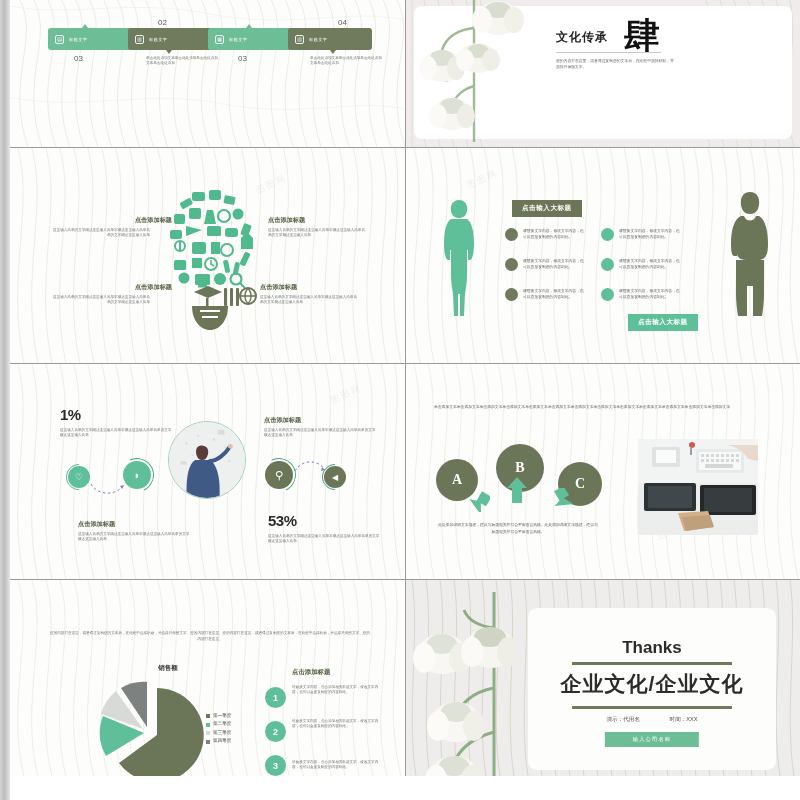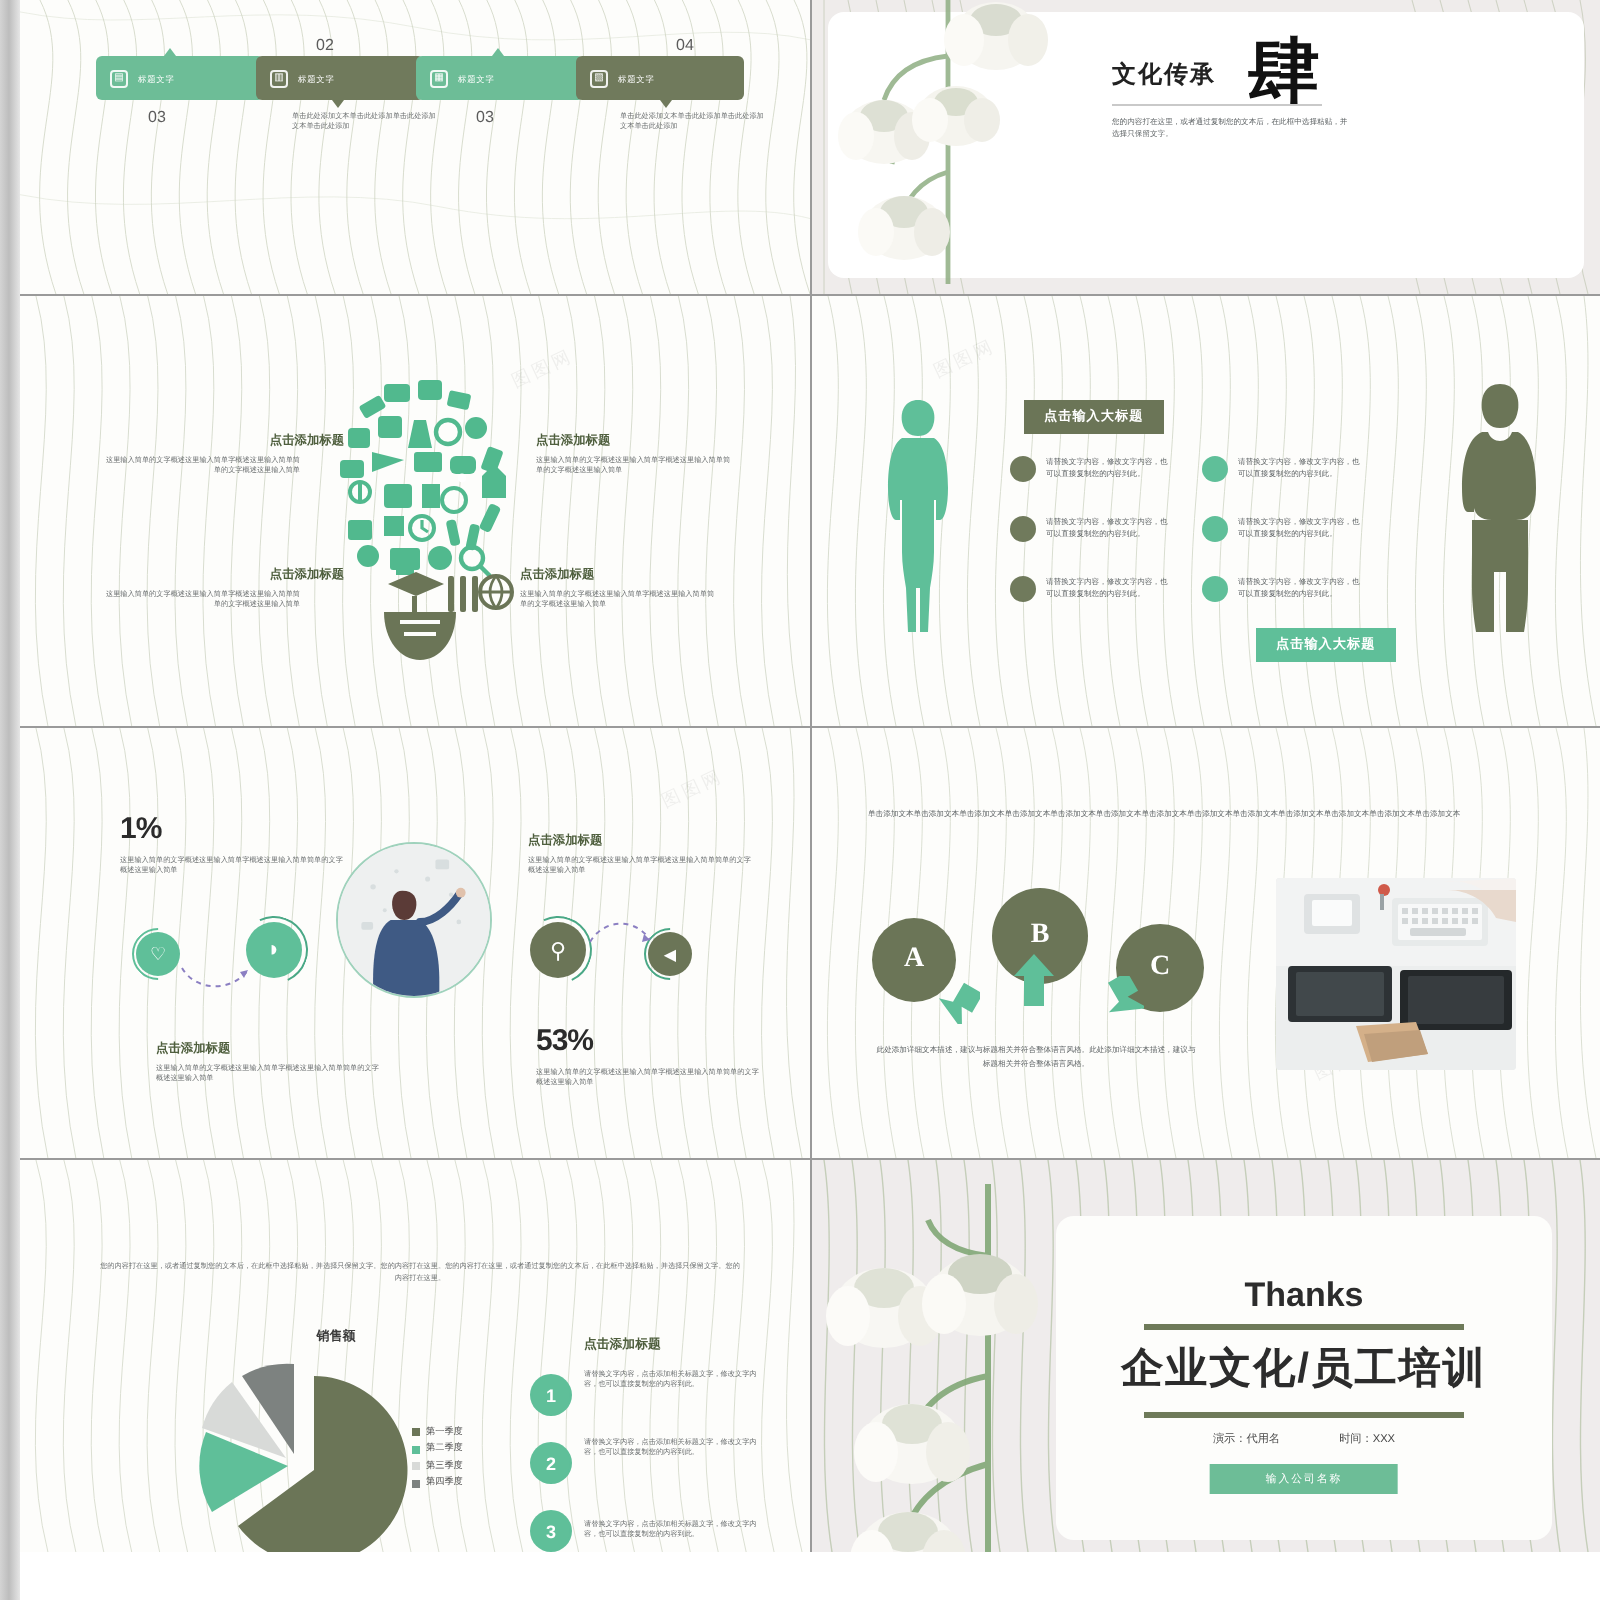--- a/index.html
+++ b/index.html
@@ -825,21 +825,21 @@
         <ellipse cx="48" cy="184" rx="25" ry="20" fill="#f7f6f2"></ellipse>
         <ellipse cx="48" cy="174" rx="15" ry="10" fill="#dde0d4"></ellipse>
         <ellipse cx="30" cy="188" rx="11" ry="15" fill="#fcfbf8"></ellipse>
         <ellipse cx="66" cy="188" rx="11" ry="15" fill="#efeee7"></ellipse>
       </g>
     </svg>
 
     <div class="s8-card">
       <div class="thanks">Thanks</div>
       <div class="s8-rule" style="top:54px;"></div>
-      <div class="s8-main">企业文化/员工培训</div>
+      <div class="s8-main">企业文化/企业文化</div>
       <div class="s8-rule" style="top:98px;"></div>
       <div class="s8-meta">
         <span>演示：代用名</span>
         <span>时间：XXX</span>
       </div>
       <div class="s8-btn">输入公司名称</div>
     </div>
   </div>
 
   </div>

